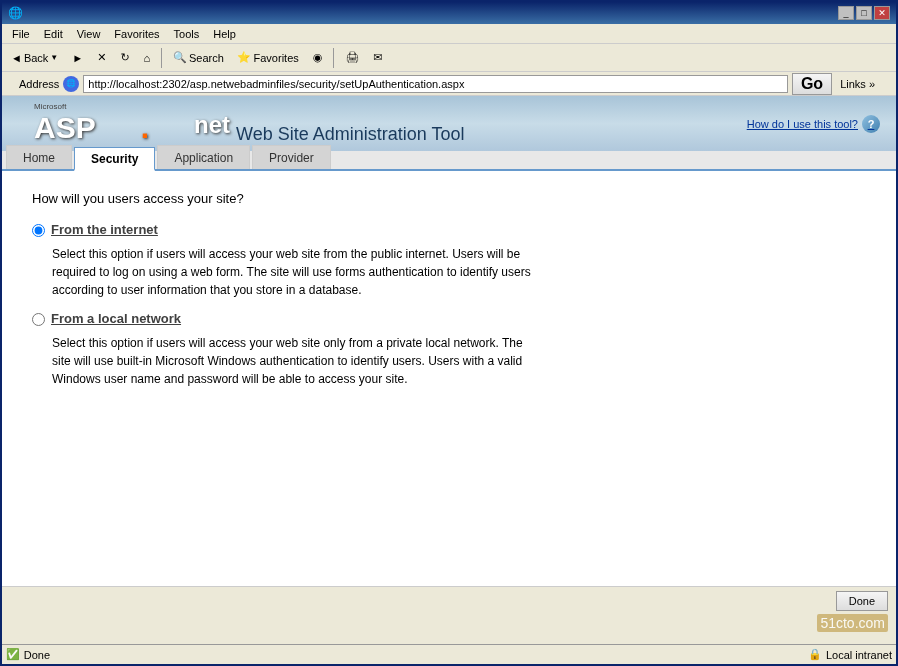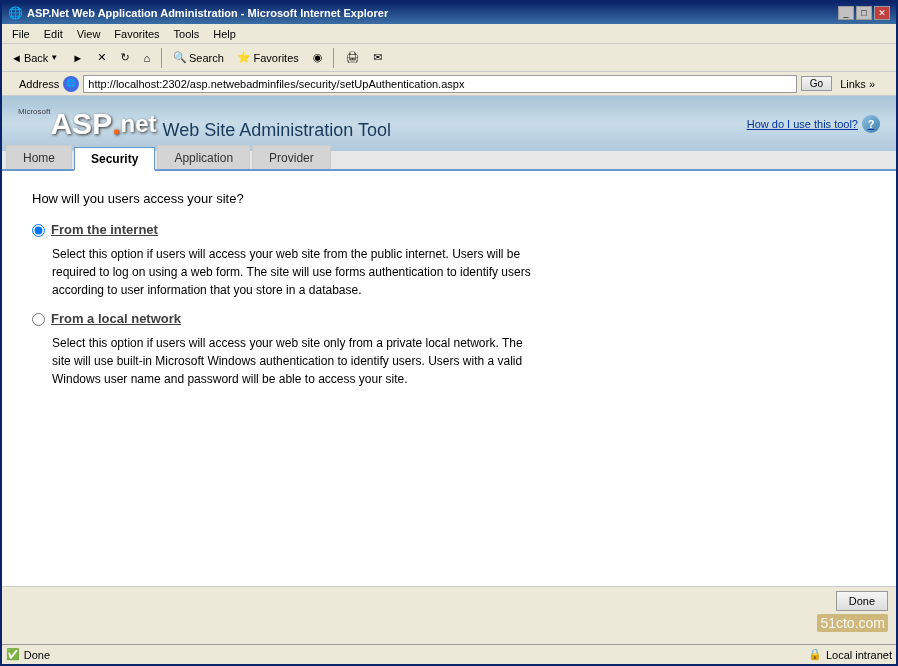--- a/index.html
+++ b/index.html
@@ -123,22 +123,23 @@
       display: flex;
       align-items: center;
       justify-content: center;
       font-size: 8px;
       color: white;
     }
     .go-btn {
       padding: 1px 8px;
       background: linear-gradient(to bottom, #f5f5f5, #ddd);
       border: 1px solid #999;
-      font-size: 10px;
-      cursor: pointer;
+      font-size: 16px;
+      cursor: pointer;
+      font-weight: bold;
     }
     .links-btn {
       font-size: 11px;
       color: #000;
       cursor: pointer;
       padding: 1px 4px;
     }
 
     
     .browser-content {
@@ -314,41 +315,41 @@
       font-size: 11px;
     }
 
     .logo-wrapper {
       display: flex;
       align-items: flex-end;
       gap: 0px;
     }
     .logo-stack {
       display: flex;
-      flex-direction: row;
+      flex-direction: column;
       align-items: flex-start;
+      margin-left: 16px;
     }
 
     
     .ie-window {
       border: 2px solid #0a246a;
       position: relative;
       width: 898px;
       height: 666px;
     }
   </style>
 </head>
 <body>
 
 <div class="ie-window">
 
   <div class="title-bar">
     <div class="title-bar-left">
       <span style="font-size:12px;">🌐</span>
-      <span>ASP.Net Web Application Administration - Microsoft Internet Explorer</span>
     </div>
     <div class="title-bar-controls">
       <button class="title-btn">_</button>
       <button class="title-btn">□</button>
       <button class="title-btn" style="background:#c04040;color:white;">✕</button>
     </div>
   </div>
 
   <div class="menu-bar">
     <span class="menu-item">File</span>
@@ -409,21 +410,21 @@
     <button class="go-btn">Go</button>
     <span class="links-btn">Links »</span>
   </div>
 
   <div class="browser-content">
 
     <div class="aspnet-header">
       <div class="logo-wrapper">
         <div class="logo-stack">
           <span style="font-size:8px;color:#444;">Microsoft</span>
-          <div style="display:flex;align-items:center;">
+          <div style="display:flex;align-items:flex-start;gap:45px;">
             <span style="font-size:30px;font-weight:bold;color:white;text-shadow:1px 1px 3px #333;">ASP</span>
             <span style="font-size:30px;font-weight:bold;color:#ff6600;text-shadow:1px 1px 3px #333;">.</span>
             <span style="font-size:24px;font-weight:bold;color:white;text-shadow:1px 1px 3px #333;">net</span>
           </div>
         </div>
         <span class="site-admin-title">Web Site Administration Tool</span>
       </div>
       <div class="help-link">
         <span>How do I use this tool?</span>
         <div class="help-circle">

